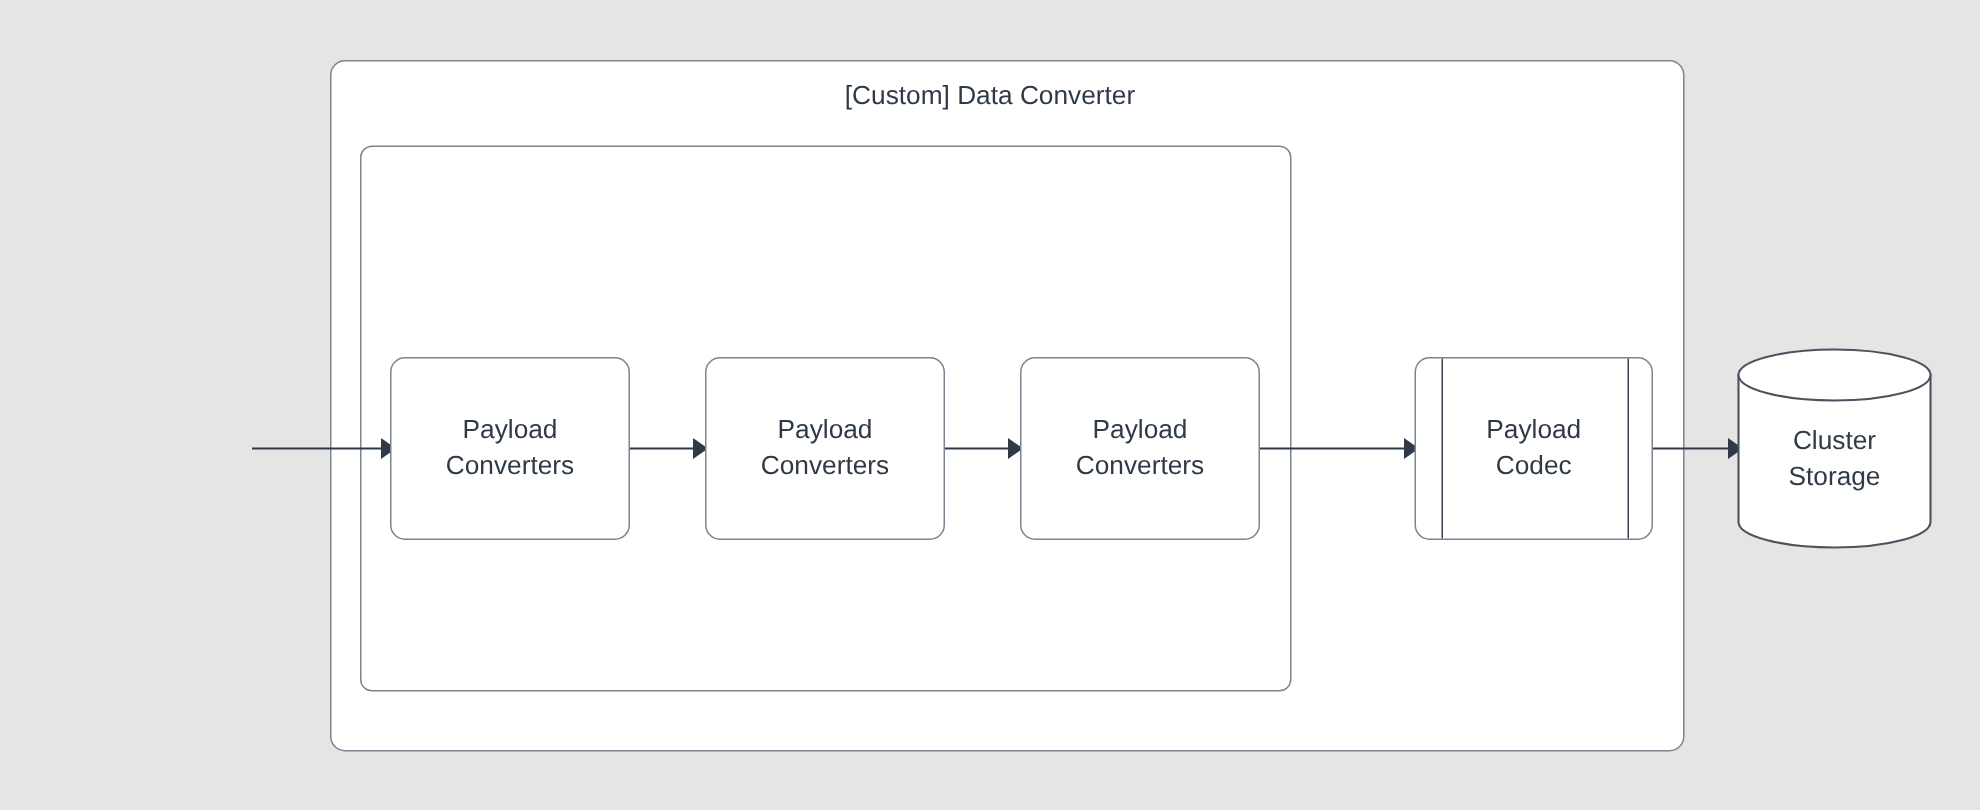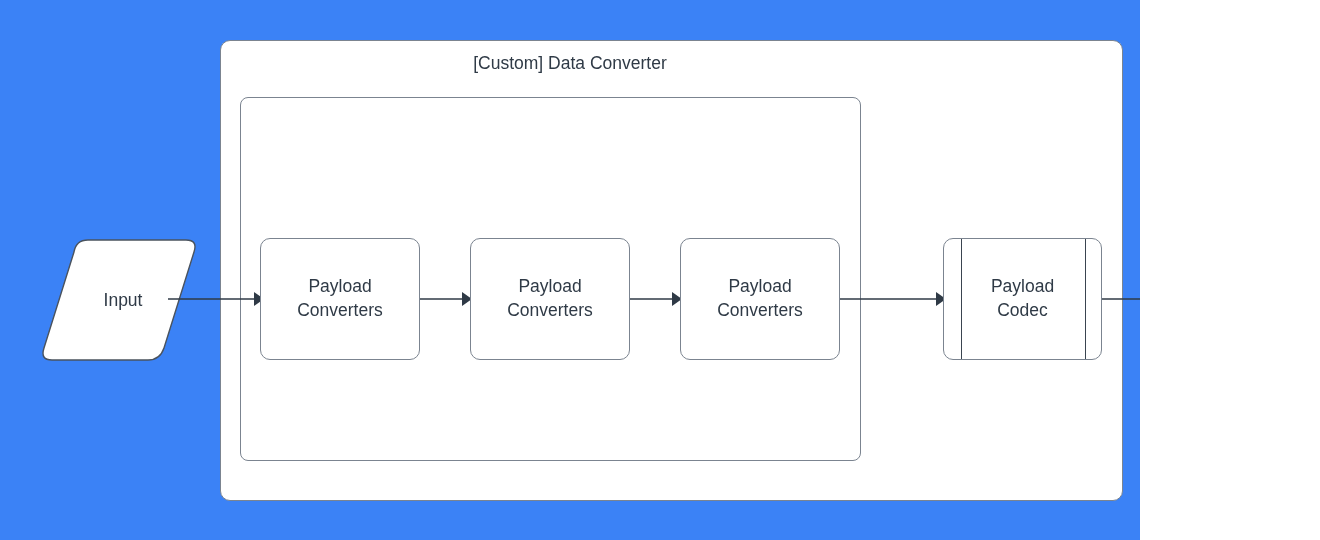--- a/index.html
+++ b/index.html
@@ -5,23 +5,23 @@
   html, body {
     margin: 0;
     padding: 0;
     background: #ffffff;
   }
   body {
     font-family: "Liberation Sans", sans-serif;
   }
   #canvas {
     position: relative;
-    width: 1140px;
+    width: 1320px;
     height: 540px;
-    background: #3b82f6;
+    background: #e5e5e5;
     overflow: hidden;
   }
   .box {
     position: absolute;
     box-sizing: border-box;
     background: #ffffff;
   }
   .outer-container {
     left: 220px;
     top: 40px;
@@ -166,26 +166,20 @@
 </head>
 <body>
 
 <div id="canvas">
 
   <div class="box outer-container"></div>
   <div class="container-title outer-title">[Custom] Data Converter</div>
 
   <div class="box inner-container"></div>
 
-  <div class="input-shape">
-    <svg width="162" height="124" viewBox="0 0 162 124">
-      <path d="M 36 14 Q 38 2 50 2 L 148 2 Q 160 2 156 14 L 126 110 Q 122 122 110 122 L 14 122 Q 2 122 6 110 Z" fill="#ffffff" stroke="#4a535e" stroke-width="1.4" stroke-linejoin="round"></path>
-    </svg>
-    <div class="input-label">Input</div>
-  </div>
 
   <div class="connector conn-input">
     <svg width="100%" height="24" viewBox="0 0 96 24" preserveAspectRatio="none">
       <line x1="0" y1="12" x2="86" y2="12" stroke="#2f3a46" stroke-width="1.4"></line>
       <polygon points="86,5 96,12 86,19" fill="#2f3a46"></polygon>
     </svg>
   </div>
 
   <div class="pc-box pc-1">
     <div class="pc-label">Payload
@@ -230,14 +224,22 @@
 Codec</div>
   </div>
 
   <div class="connector conn-4">
     <svg width="100%" height="24" viewBox="0 0 60 24" preserveAspectRatio="none">
       <line x1="0" y1="12" x2="50" y2="12" stroke="#2f3a46" stroke-width="1.4"></line>
       <polygon points="50,5 60,12 50,19" fill="#2f3a46"></polygon>
     </svg>
   </div>
 
+  <div class="cylinder">
+    <svg width="130" height="134" viewBox="0 0 130 134">
+      <path d="M 1 18 L 1 116 A 64 17 0 0 0 129 116 L 129 18 Z" fill="#ffffff" stroke="#4a535e" stroke-width="1.4"></path>
+      <ellipse cx="65" cy="18" rx="64" ry="17" fill="#ffffff" stroke="#4a535e" stroke-width="1.4"></ellipse>
+    </svg>
+    <div class="cylinder-label">Cluster
+Storage</div>
+  </div>
 
 </div>
 
 </body></html>

